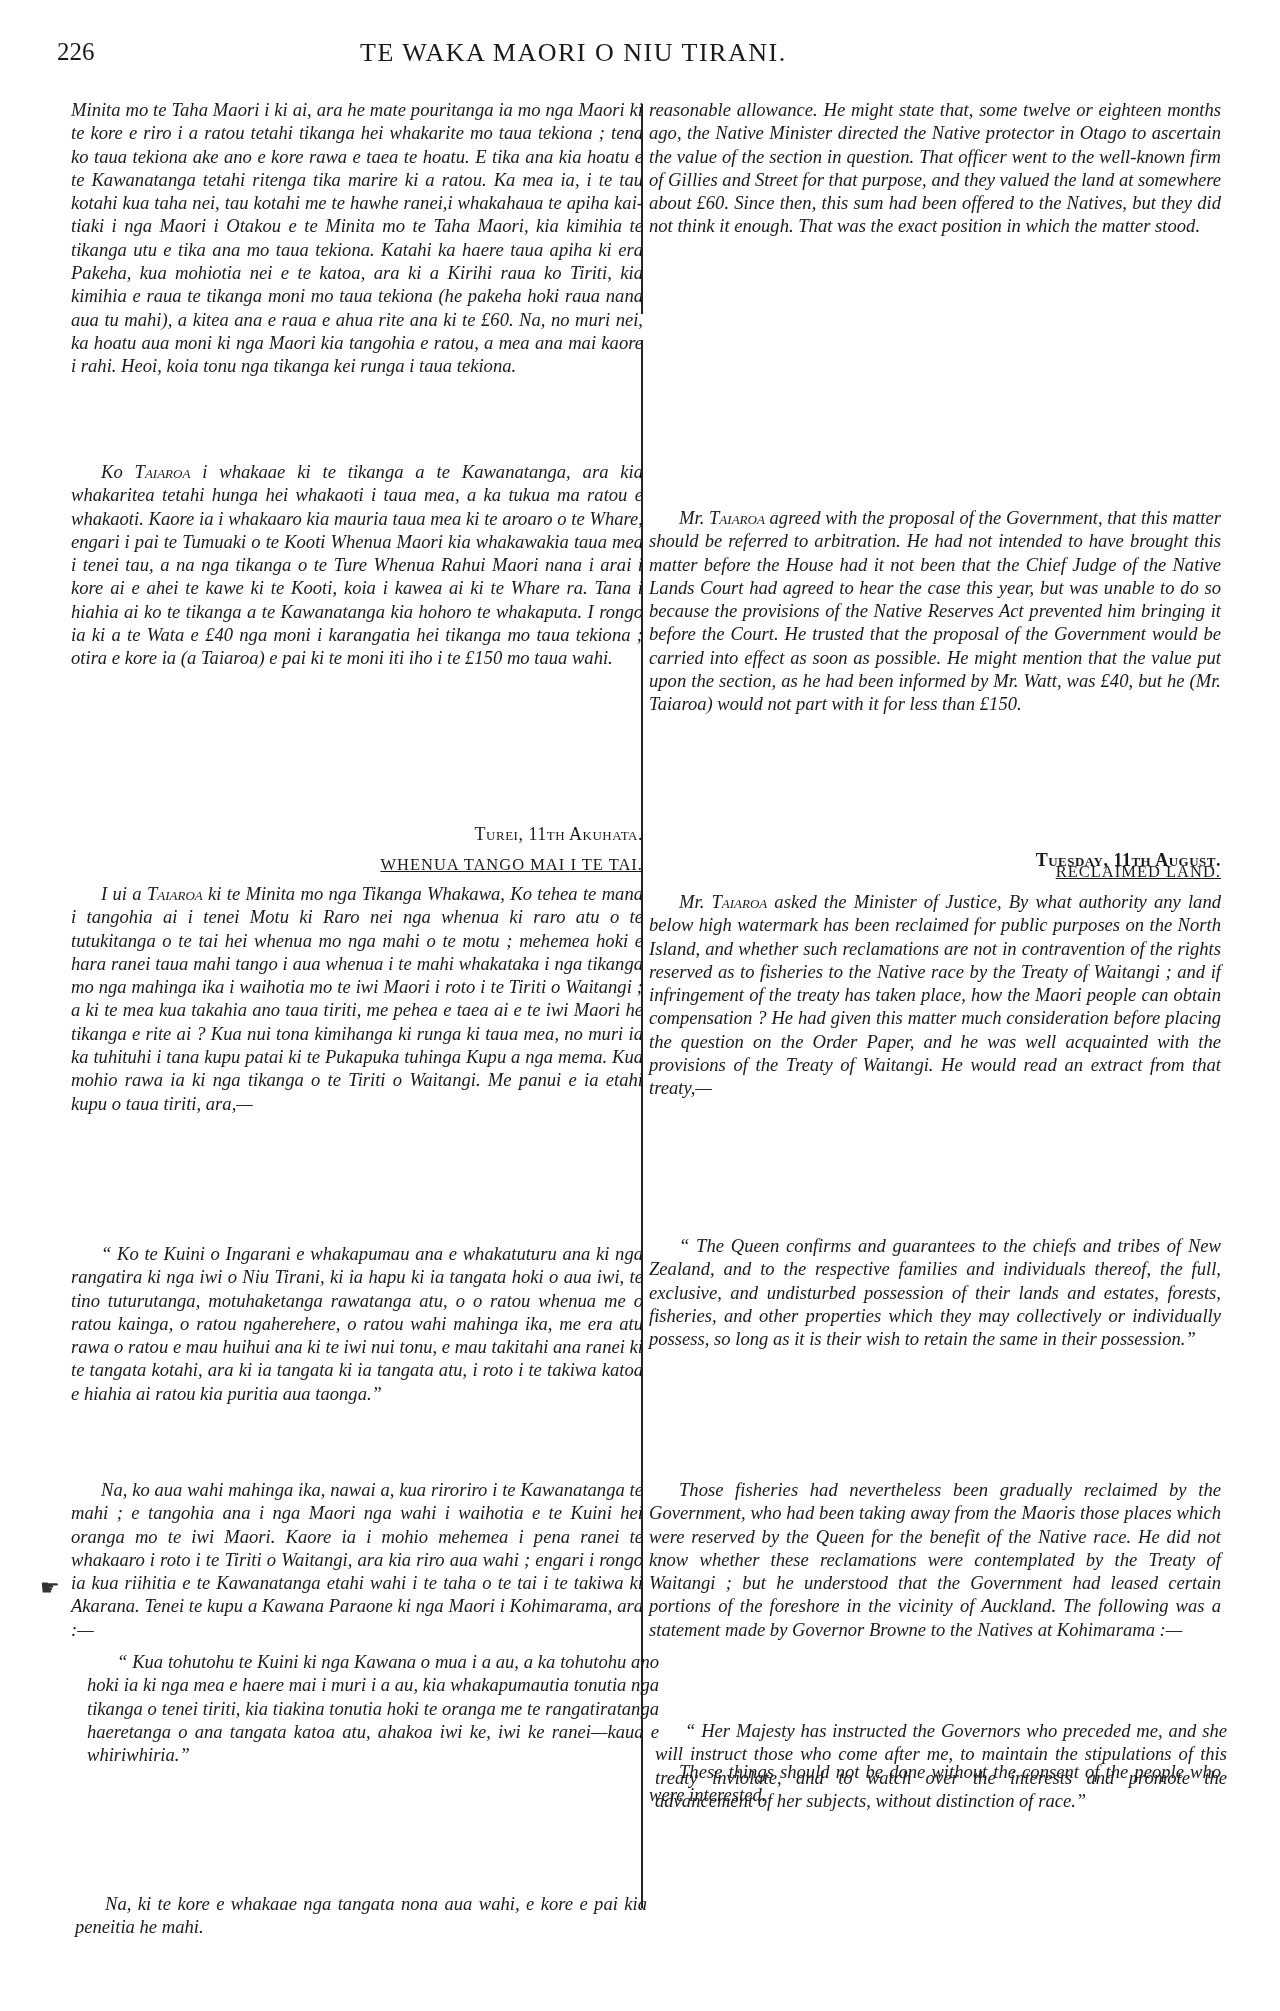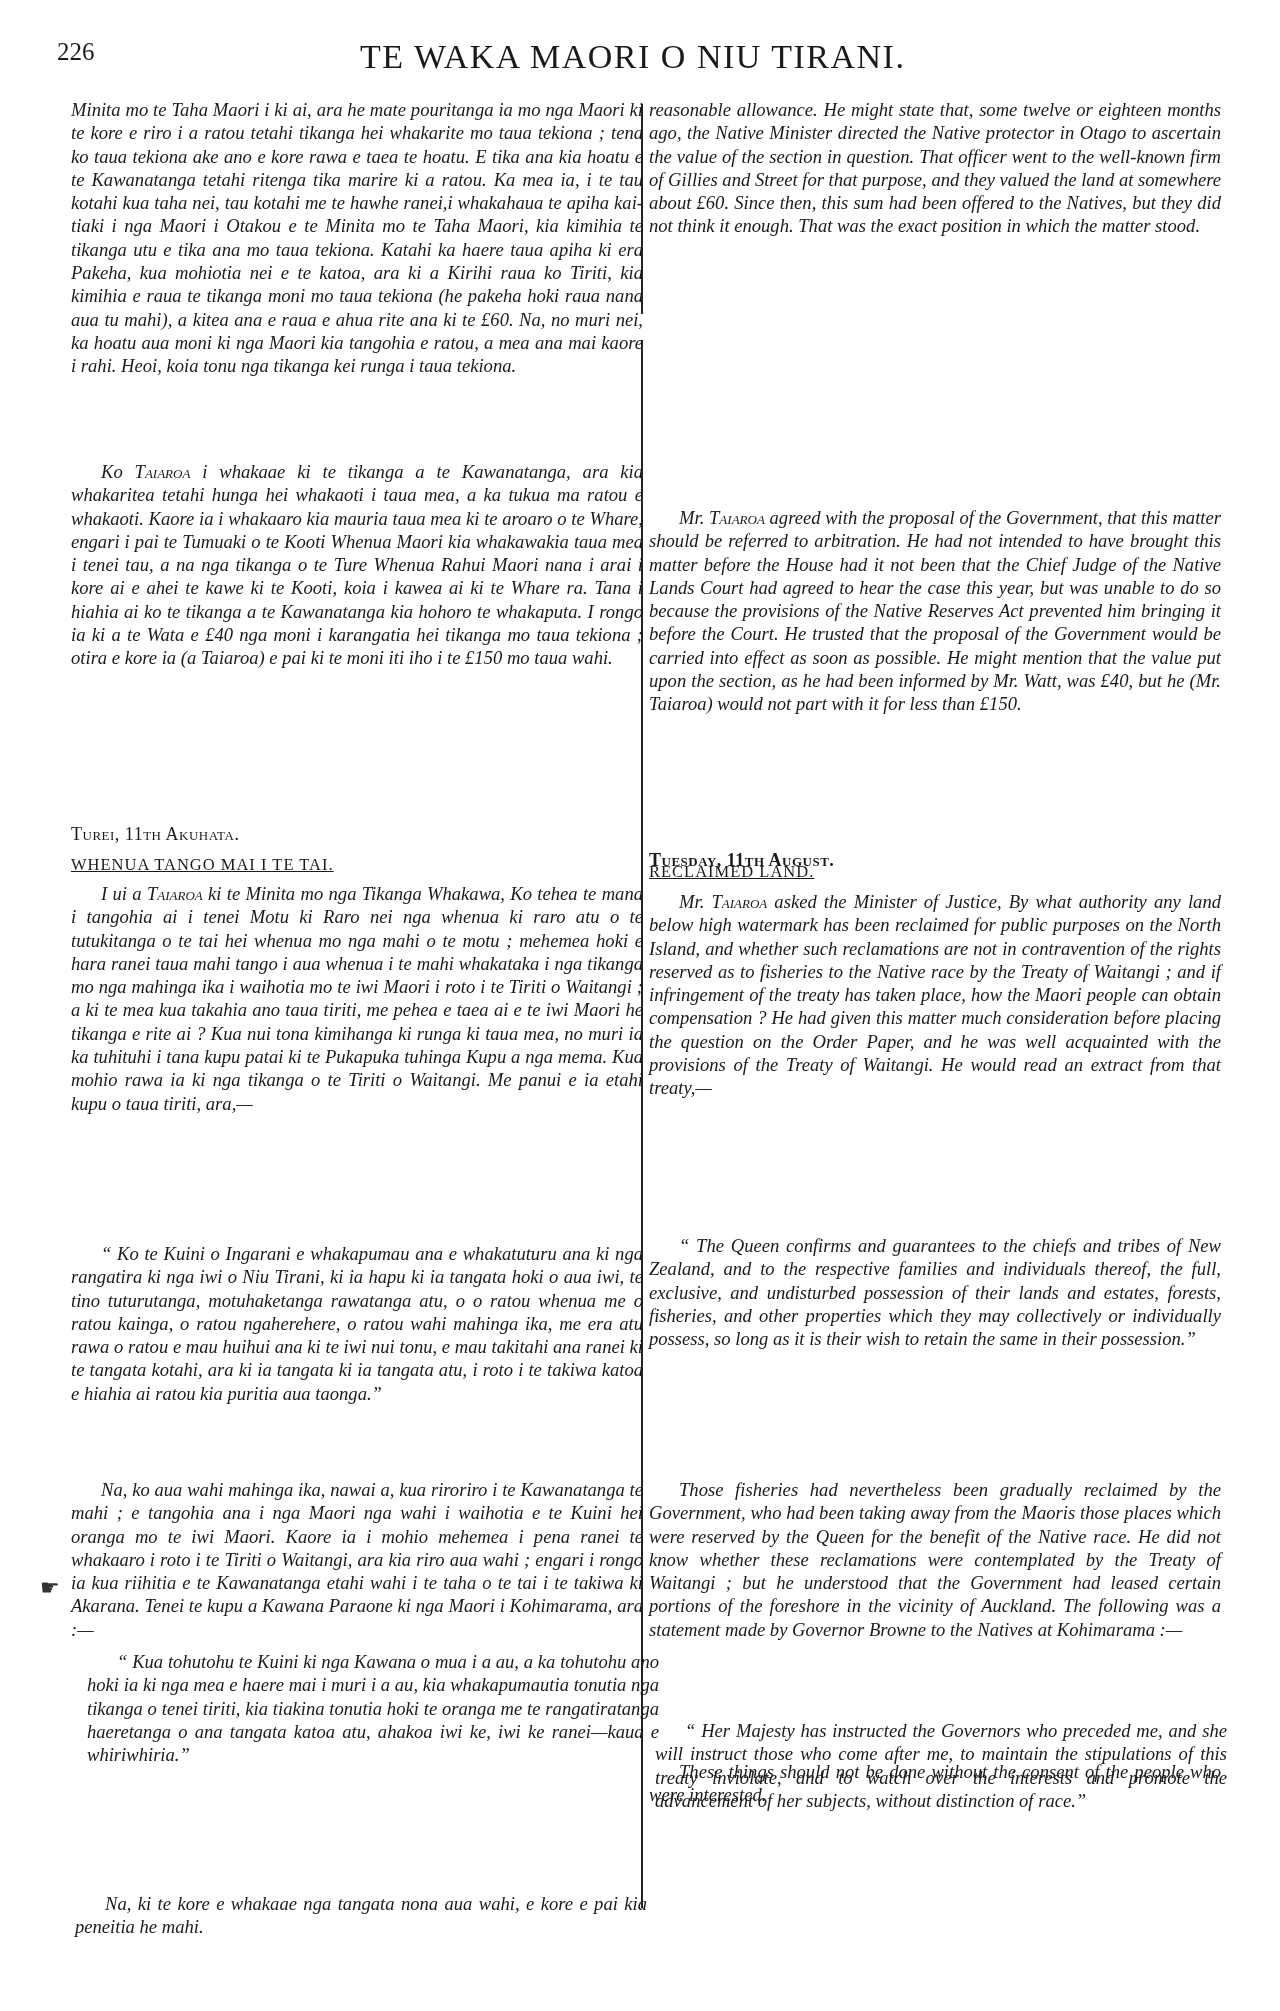--- a/index.html
+++ b/index.html
@@ -1,27 +1,27 @@
 <!DOCTYPE html>
 <html><head>
   <meta charset="utf-8">
   <style>
     html, body { margin: 0; padding: 0; background: #ffffff; }
     body { width: 1280px; height: 2011px; position: relative; overflow: hidden;
       font-family: "DejaVu Serif", "Liberation Serif", serif; color: #1a1a1a; }
     .page-number { position: absolute; left: 57px; top: 38px; font-size: 25px; font-family: "Liberation Serif", serif; }
-    .running-title { position: absolute; left: 360px; top: 38px; font-size: 34px; letter-spacing: 1.5px; font-family: "Liberation Serif", serif; }
+    .running-title { position: absolute; left: 360px; top: 38px; font-size: 26px; letter-spacing: 1.5px; font-family: "Liberation Serif", serif; }
     .col { position: absolute; width: 572px; }
     .col-left { left: 71px; }
     .col-right { left: 649px; }
     .divider { position: absolute; left: 641px; width: 1.5px; background: #222; }
     .blk { position: absolute; left: 0; width: 572px; font-size: 18.6px; line-height: 23.3px;
       text-align: justify; hyphens: manual; font-family: "Liberation Serif", serif; font-style: italic; }
     .blk.indent { text-indent: 30px; }
-    .heading { position: absolute; left: 0; width: 572px; text-align: left; font-size: 18px;
+    .heading { position: absolute; left: 0; width: 572px; text-align: right; font-size: 18px;
       font-family: "Liberation Serif", serif; letter-spacing: 0.5px; }
     .sc { font-variant: small-caps; }
     .caps { text-transform: uppercase; letter-spacing: 1px; text-decoration: underline; }
     .margin-mark { position: absolute; left: 40px; top: 1575px; font-size: 22px; color: #333; }
   </style>
 </head>
 <body>
 
 <div>
   <div class="page-number">226</div>

